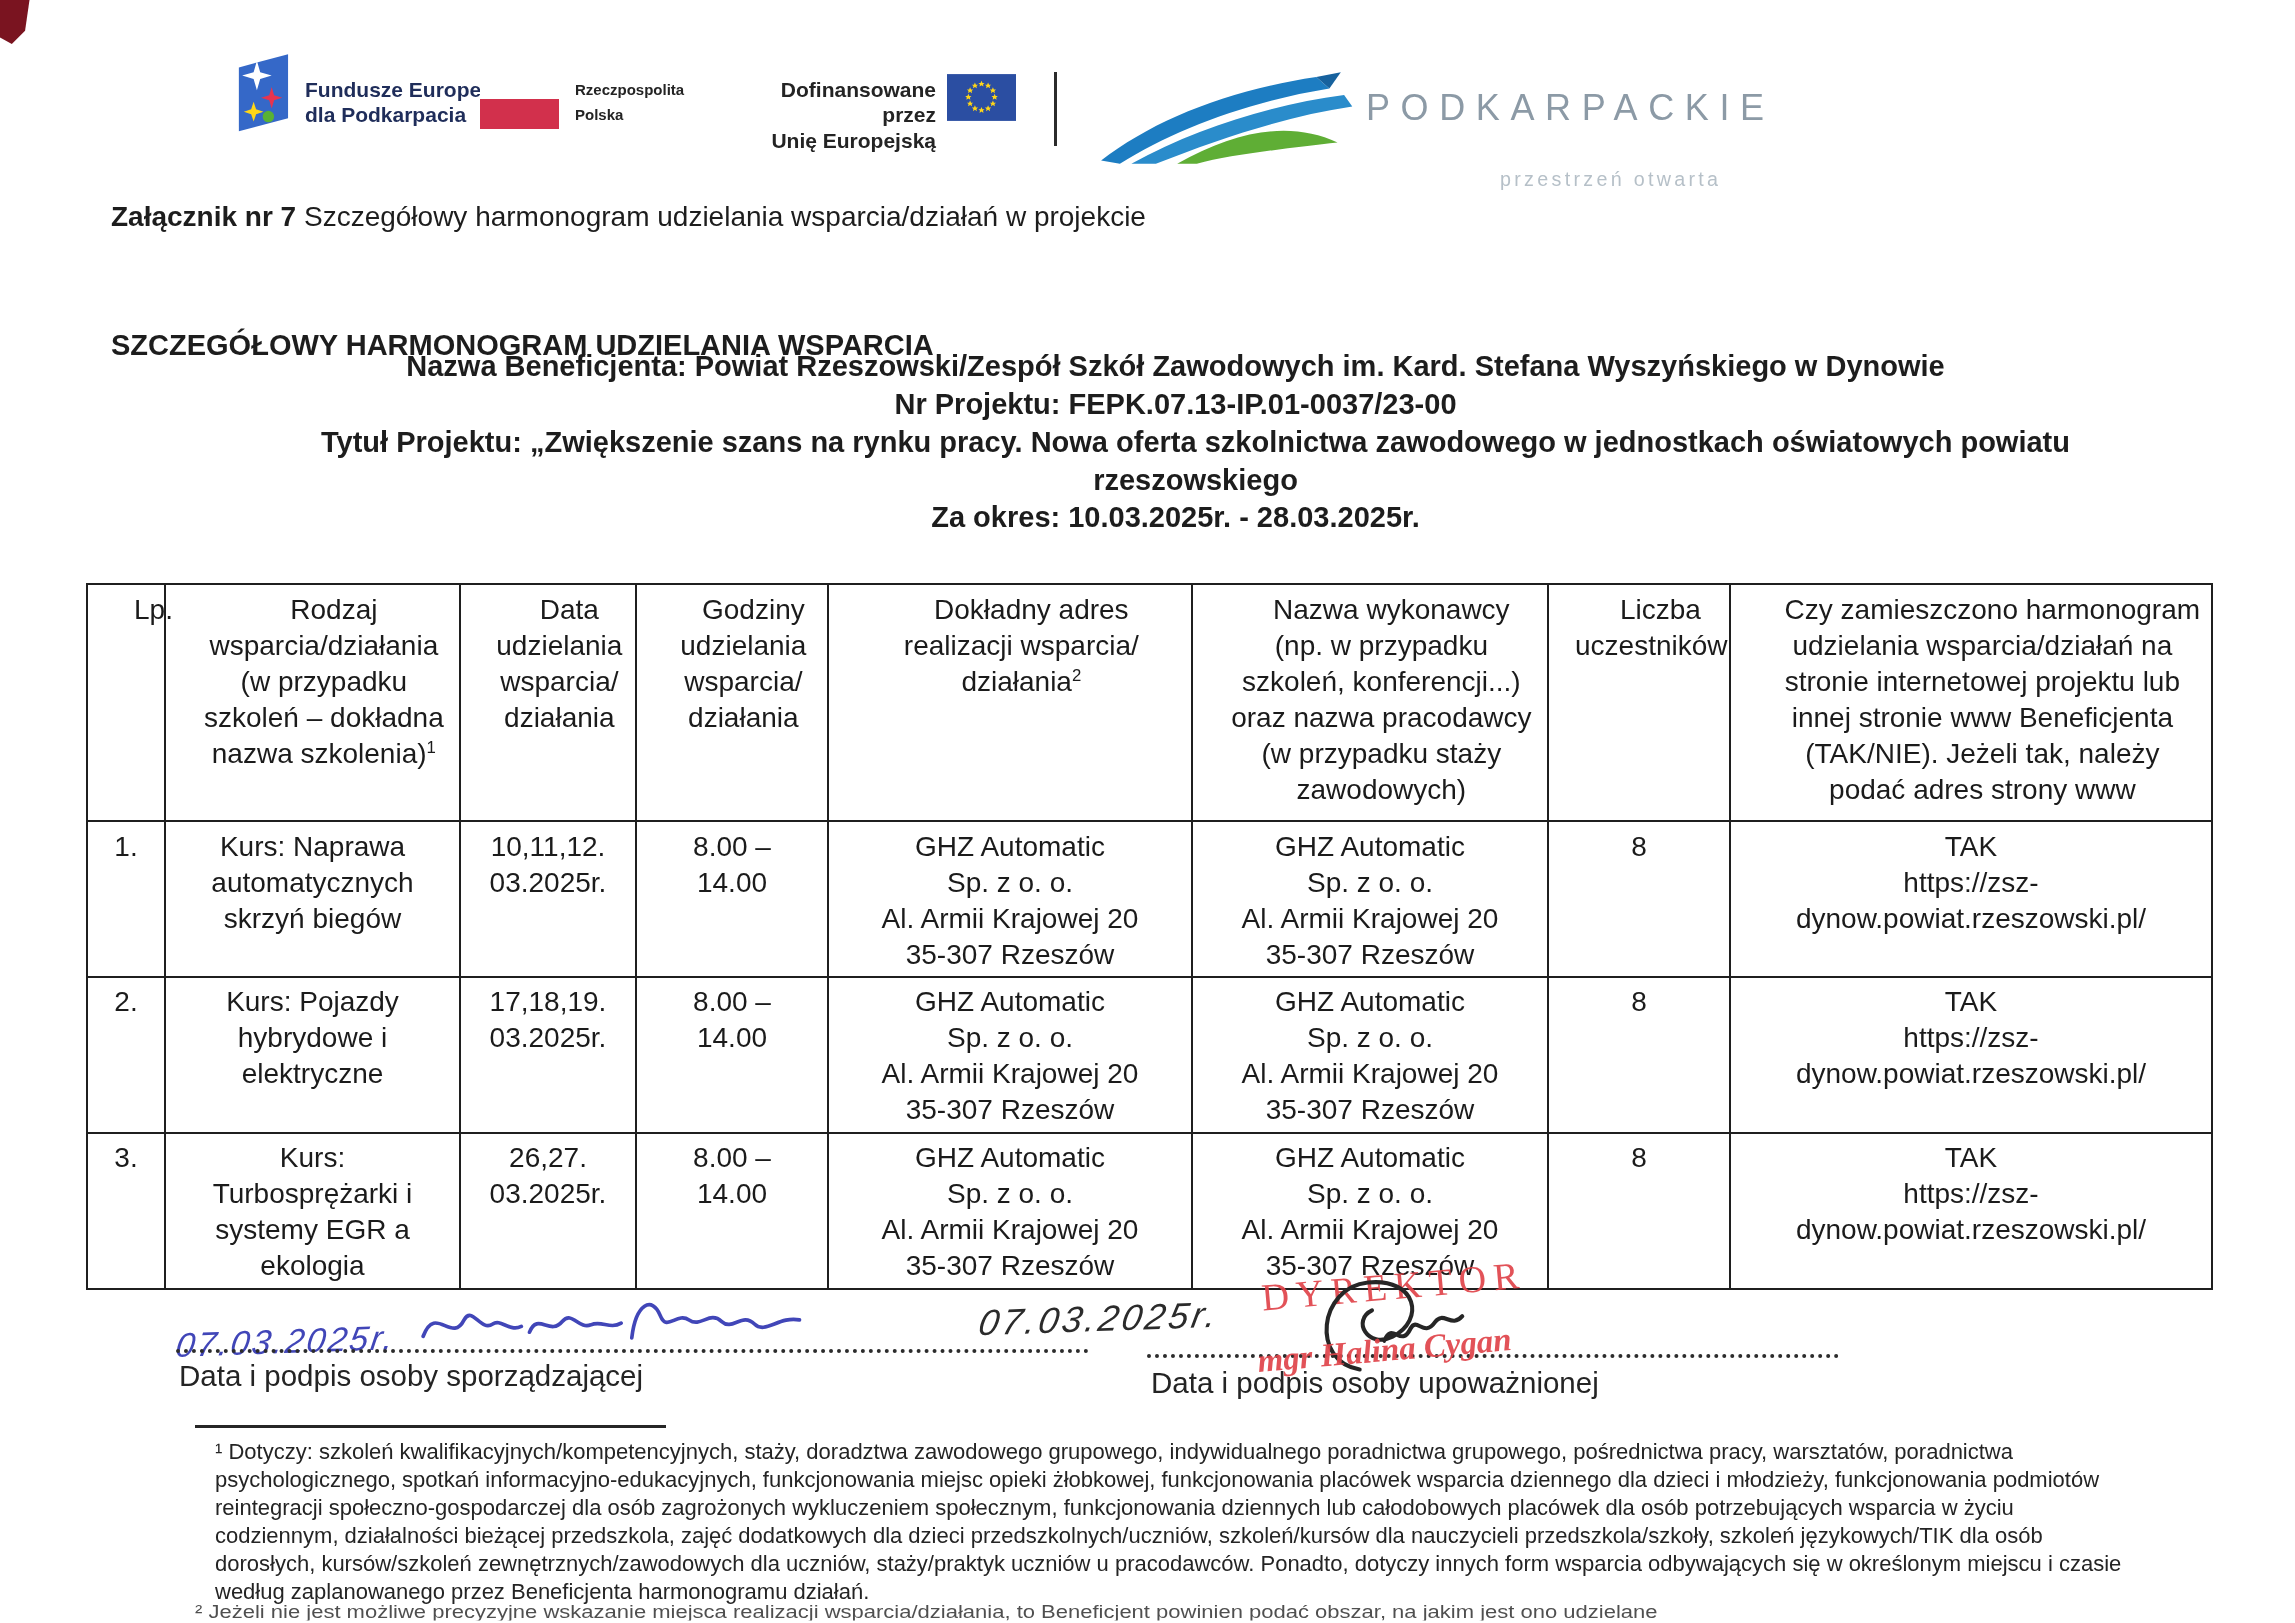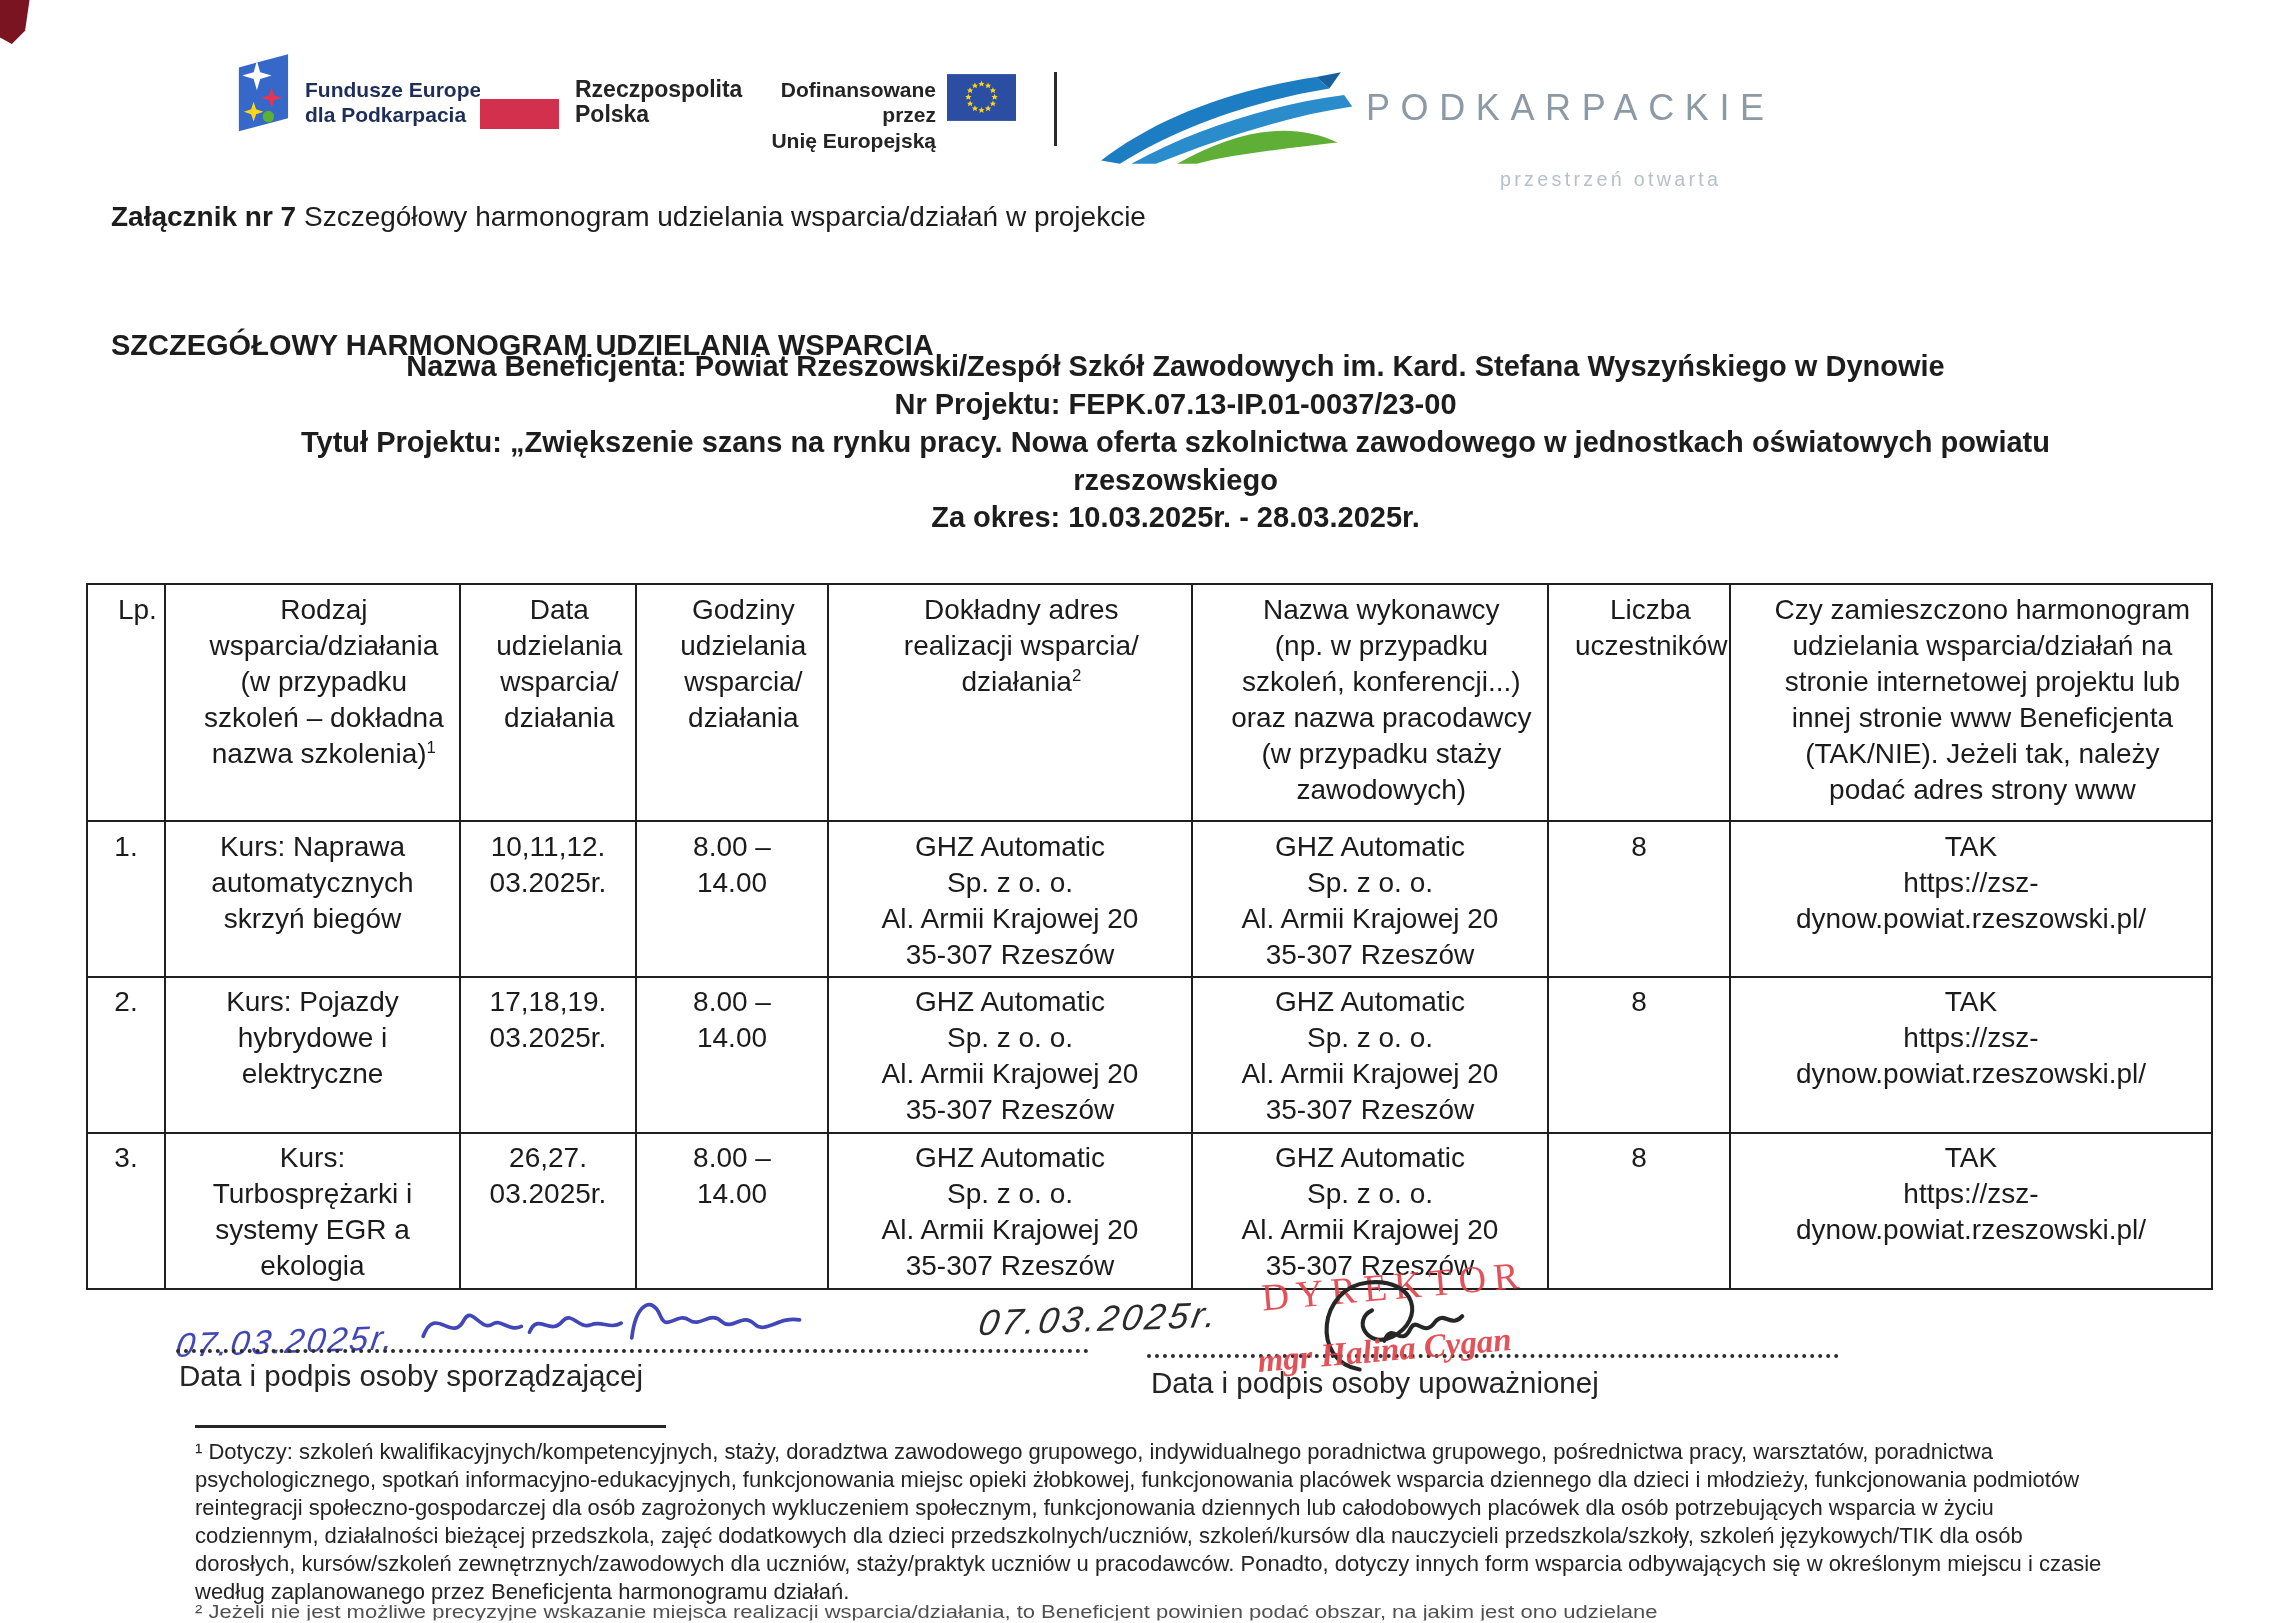--- a/index.html
+++ b/index.html
@@ -2,26 +2,26 @@
 <html lang="pl" style="font-size:13px"><head>
 <meta charset="utf-8">
 <style>
   html,body{margin:0;padding:0;}
   body{
     width:2295px;height:1624px;position:relative;overflow:hidden;
     background:#ffffff;color:#1d1d1d;
     font-family:"Liberation Sans",sans-serif;
   }
   .abs{position:absolute;}
-  .pre{white-space:pre-line;}
+  .pre{white-space:pre-line;margin-left:20px;}
   .b{font-weight:bold;}
 
   
   .fe-text{font-size:21px;font-weight:bold;color:#1f2d5a;line-height:25.4px;}
-  .pl-text{font-size:23px;font-weight:bold;color:#242424;line-height:25.4px;}
+  .pl-text{font-size:15px;font-weight:bold;color:#242424;line-height:25.4px;}
   .eu-text{font-size:21px;font-weight:bold;color:#242424;line-height:25.4px;text-align:right;width:205px;}
   .divider{width:2.5px;height:74px;background:#2b2b2b;}
   .region-name{font-size:36px;letter-spacing:10.6px;color:#8c9aa6;font-weight:500;}
   .region-tag{font-size:19.7px;letter-spacing:3.3px;color:#b6c0c8;}
 
   
   .attach-line{font-size:28px;}
   .doc-title{font-size:29px;font-weight:bold;}
   .info-line{font-size:29px;font-weight:bold;line-height:38px;text-align:center;}
 

